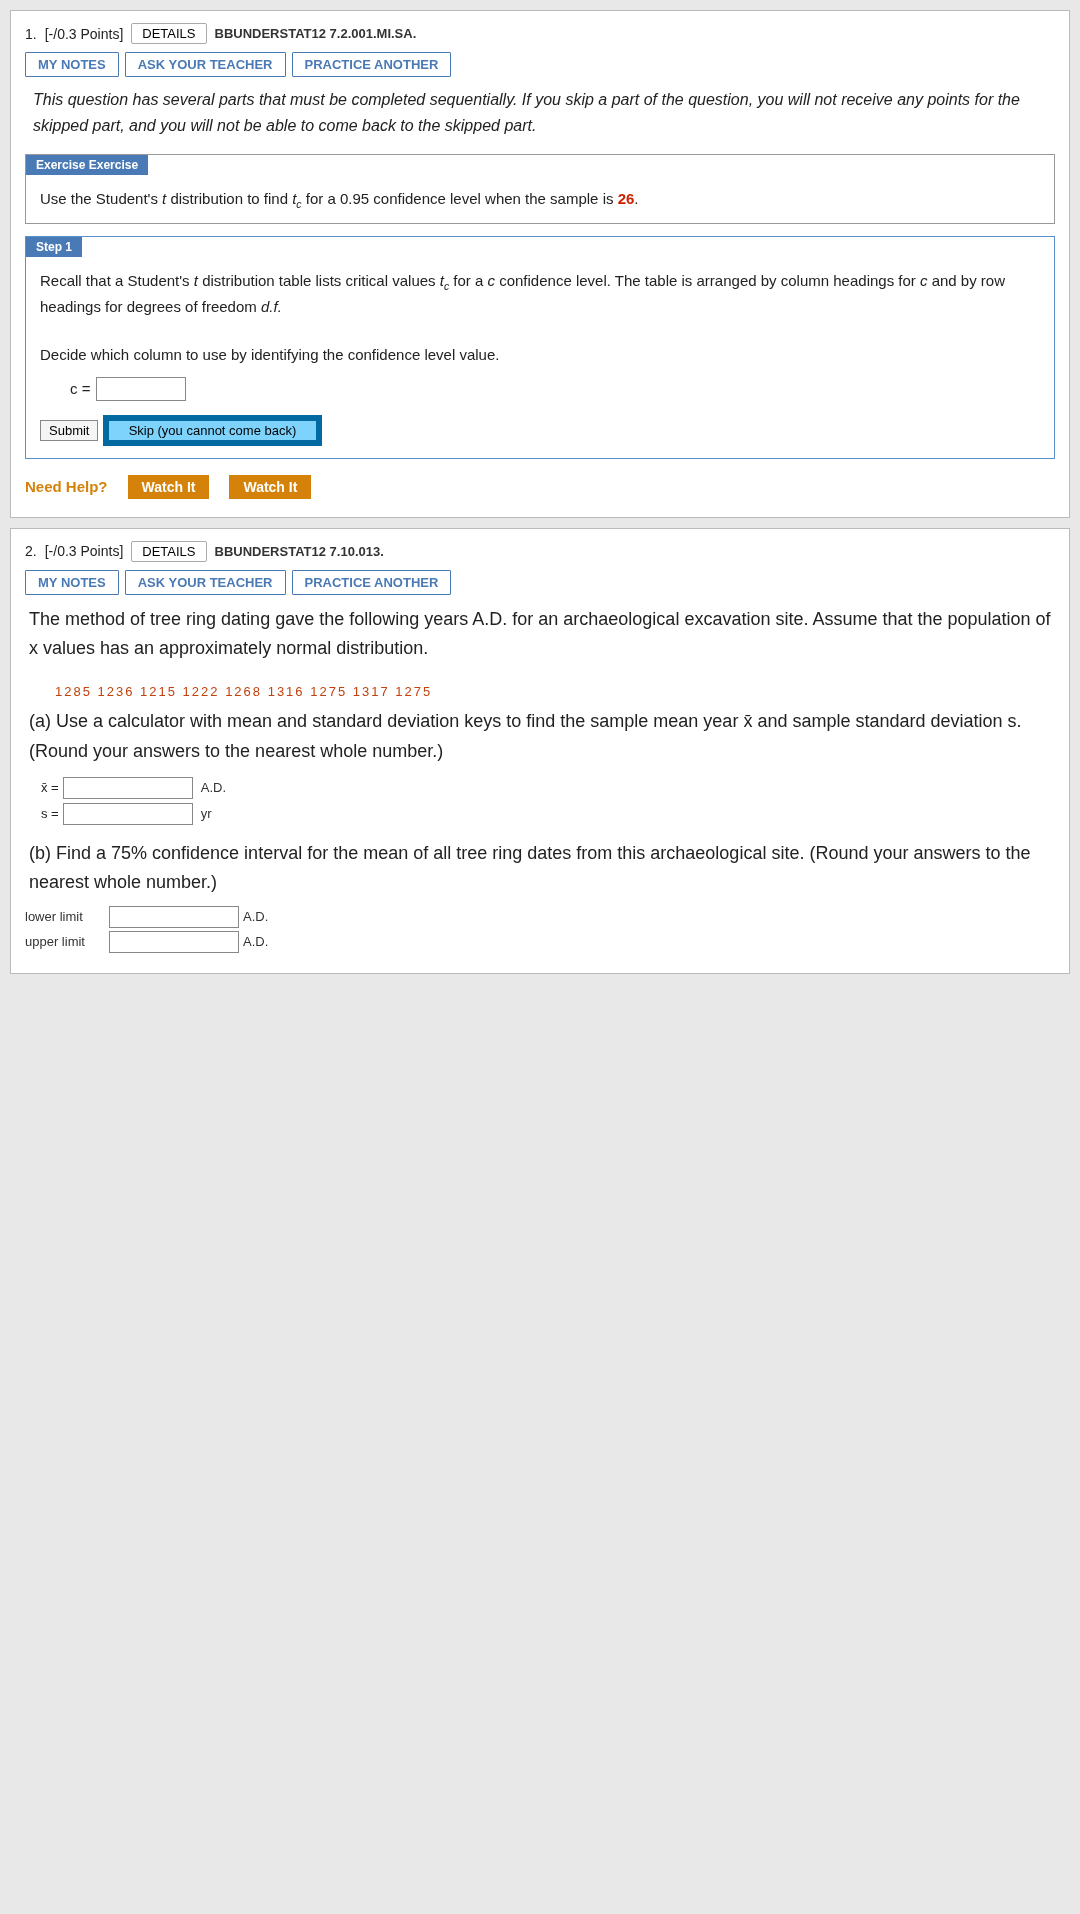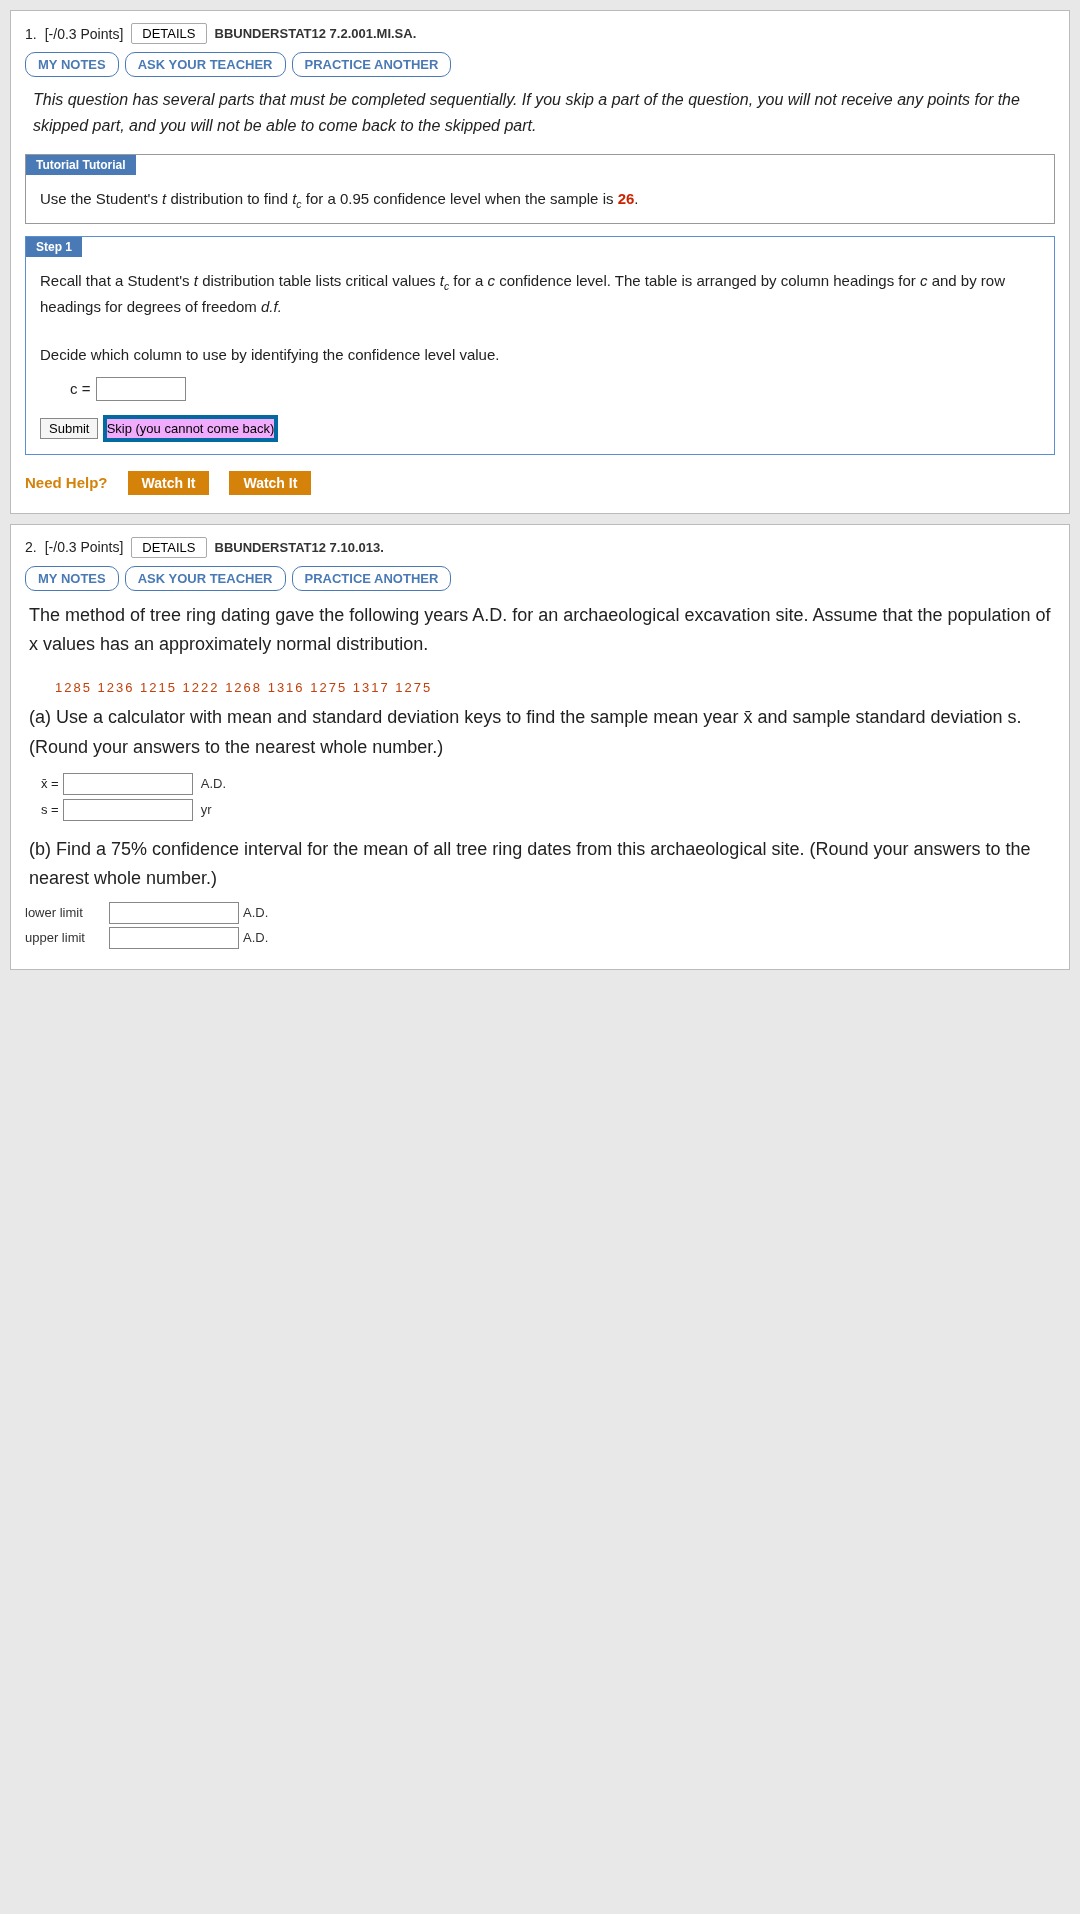--- a/index.html
+++ b/index.html
@@ -47,21 +47,21 @@
       margin-bottom: 10px;
       flex-wrap: wrap;
     }
     .btn-outline {
       border: 1px solid #4a7ab5;
       background: #fff;
       color: #4a7ab5;
       padding: 4px 12px;
       font-size: 13px;
       cursor: pointer;
-      border-radius: 10px;
+      border-radius: 1px;
       font-weight: bold;
     }
     .problem-intro {
       font-style: italic;
       font-size: 16px;
       line-height: 1.6;
       margin: 10px 0 16px 8px;
       color: #222;
     }
     .tutorial-box {
@@ -120,23 +120,23 @@
       margin-top: 10px;
     }
     .btn-submit {
       border: 1px solid #888;
       background: #f5f5f5;
       padding: 2px 8px;
       font-size: 13px;
       cursor: pointer;
     }
     .btn-skip {
-      border: 4px solid #0369a1;
-      background: #f0abfc;
-      padding: 2px 0;
+      border: 6px solid #0369a1;
+      background: #7dd3fc;
+      padding: 2px 20px;
       font-size: 13px;
       cursor: pointer;
     }
     .need-help-row {
       display: flex;
       align-items: center;
       gap: 20px;
       margin-top: 16px;
     }
     .need-help-label {
@@ -243,21 +243,21 @@
   </div>
   <div class="btn-row">
     <button class="btn-outline">MY NOTES</button>
     <button class="btn-outline">ASK YOUR TEACHER</button>
     <button class="btn-outline">PRACTICE ANOTHER</button>
   </div>
 
   <p class="problem-intro">This question has several parts that must be completed sequentially. If you skip a part of the question, you will not receive any points for the skipped part, and you will not be able to come back to the skipped part.</p>
 
   <div class="tutorial-box">
-    <span class="tutorial-label">Tutorial Tutorial</span>
+    <span class="tutorial-label">Exercise Exercise</span>
     <div class="tutorial-content">
       <span>Use the Student's </span><span class="italic-t">t</span><span> distribution to find </span><span class="italic-t">t<sub>c</sub></span><span> for a 0.95 confidence level when the sample is </span><span class="highlight-red">26</span><span>.</span>
     </div>
   </div>
 
   <div class="step-box">
     <span class="step-label">Step 1</span>
     <div class="step-content">
       <p>
         <span>Recall that a Student's </span><span class="italic-t">t</span><span> distribution table lists critical values </span><span class="italic-t">t<sub>c</sub></span><span> for a </span><span class="italic-t">c</span><span> confidence level. The table is arranged by column headings for </span><span class="italic-t">c</span><span> and by row headings for degrees of freedom </span><span class="italic-t">d.f.</span>

